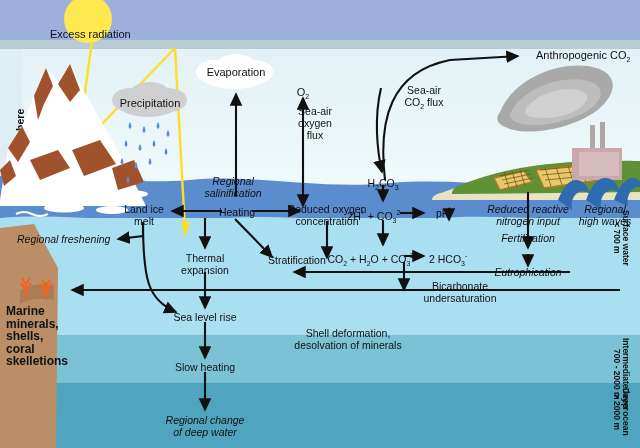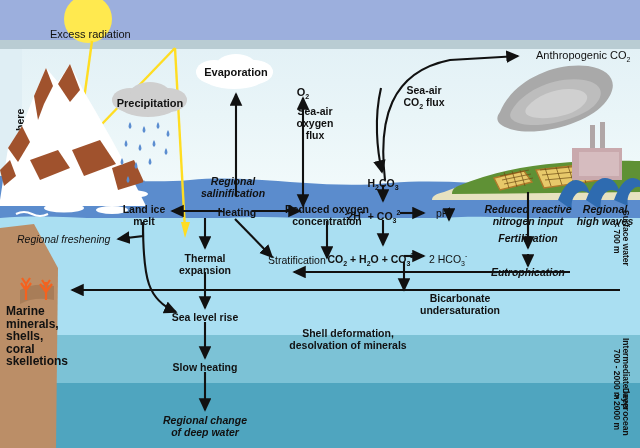--- a/index.html
+++ b/index.html
@@ -16,21 +16,21 @@
   #sky-haze   {top:40px;height:9px;  background:#b9ccd3;}
   #air        {top:49px;height:146px;background:linear-gradient(180deg,#e3f1f6 0%,#e9f5f8 45%,#f2fafb 100%);}
   #surf       {top:195px;height:140px;background:#aadff2;}
   #inter      {top:335px;height:48px; background:#7cc2d6;}
   #deep       {top:383px;height:65px; background:#4fa5bf;}
 
   
   .lbl{position:absolute;color:#111;font-size:10.5px;line-height:12px;white-space:nowrap;}
   .ital{font-style:italic;}
   .bold{font-weight:bold;}
-  .ctr{text-align:center;transform:translateX(-50%);font-weight:bold;}
+  .ctr{text-align:center;transform:translateX(-50%);}
   sub{font-size:7px;}
   sup{font-size:7px;}
 
   
   svg.ov{position:absolute;left:0;top:0;width:640px;height:448px;overflow:visible;pointer-events:none;}
 
   
   #atmo-bar{position:absolute;left:0;top:49px;width:22px;height:146px;background:#dfeef4;}
   #atmo-txt{position:absolute;left:14px;top:170px;font-size:10.5px;font-weight:bold;color:#111;
             transform:rotate(-90deg);transform-origin:0 0;white-space:nowrap;}
@@ -285,21 +285,21 @@
   <div class="lbl ctr ital" style="left:205px;top:414px;line-height:12px;">
     <div>Regional change</div>
     <div>of deep water</div>
   </div>
 
   <div class="lbl ctr" style="left:348px;top:294px;line-height:12px;margin-top:33px;">
     <div>Shell deformation,</div>
     <div>desolvation of minerals</div>
   </div>
 
-  <div class="lbl ctr" style="left:460px;top:292px;line-height:12px;">
+  <div class="lbl ctr" style="left:460px;top:280px;line-height:12px;">
     <div>Bicarbonate</div>
     <div>undersaturation</div>
   </div>
 
   <div class="lbl ctr ital" style="left:528px;top:232px;">Fertilisation</div>
   <div class="lbl ctr ital" style="left:528px;top:266px;">Eutrophication</div>
 
   <div class="lbl ctr ital" style="left:528px;top:203px;line-height:12px;">
     <div>Reduced reactive</div>
     <div>nitrogen input</div>

